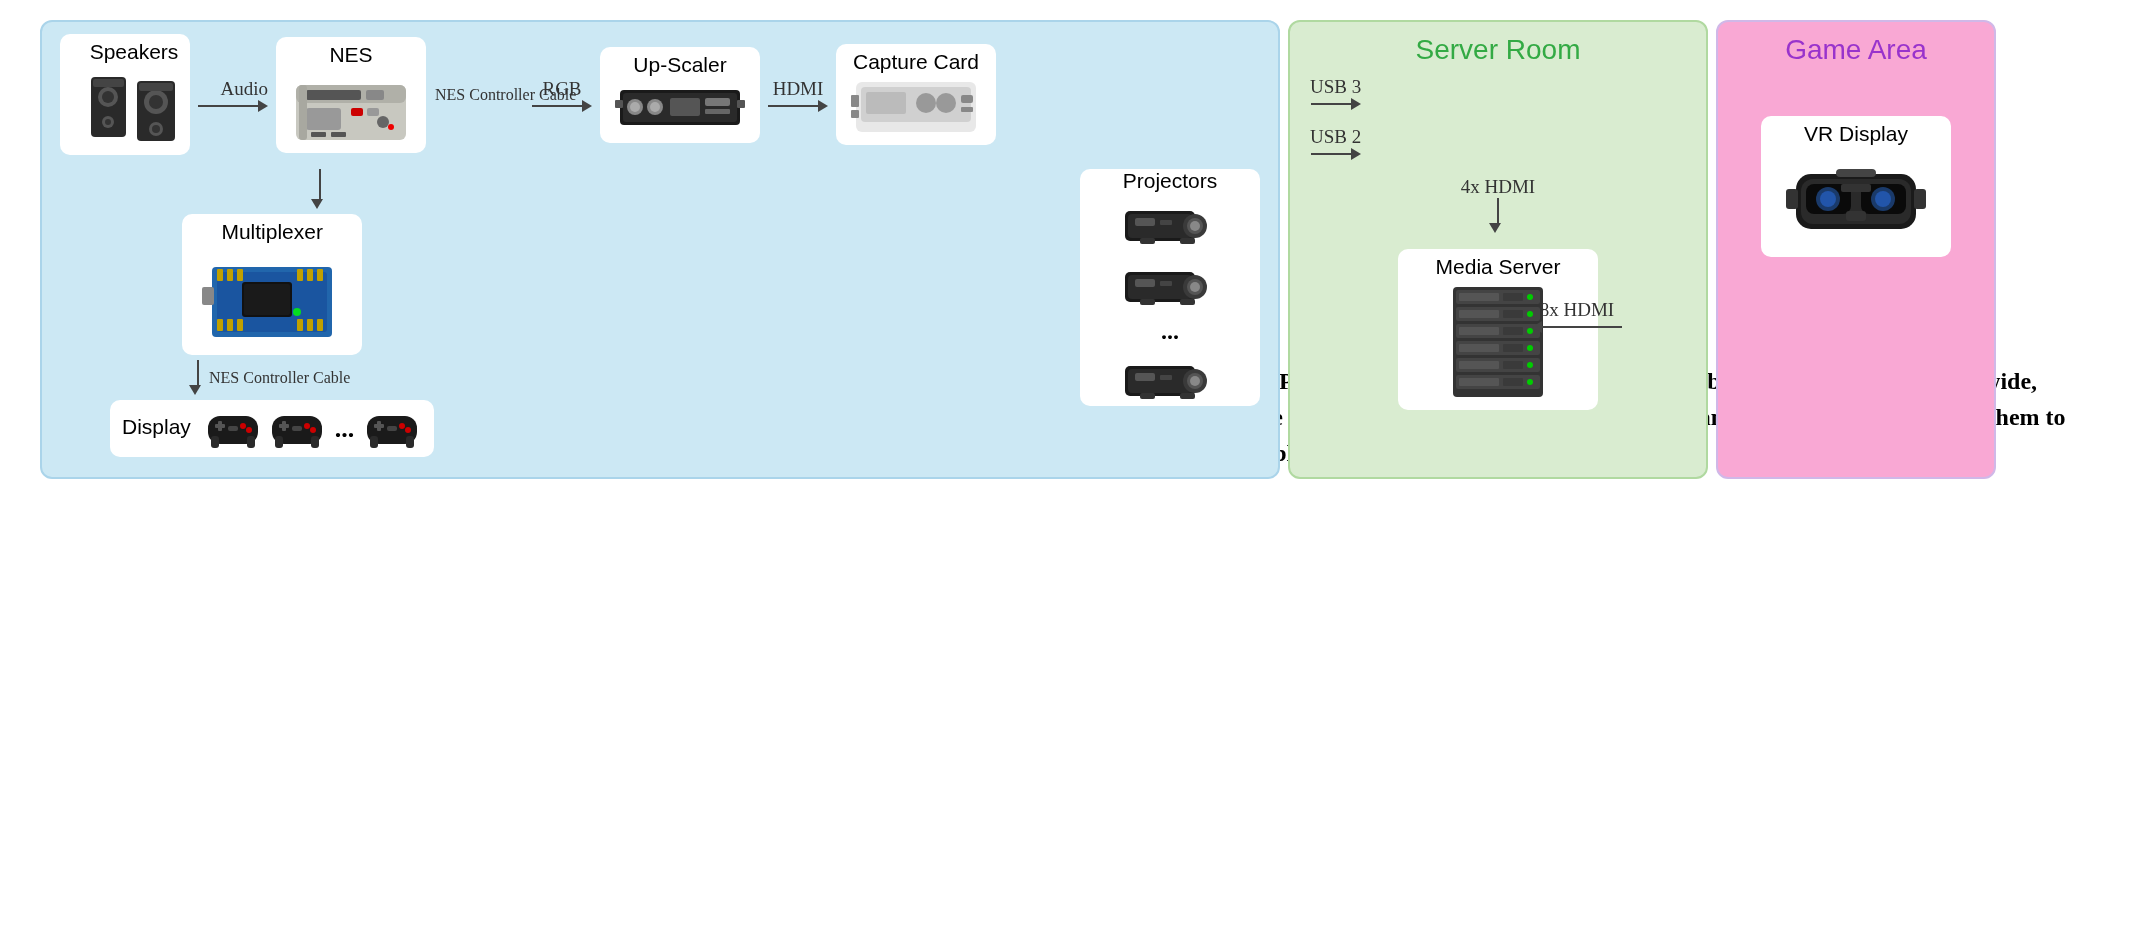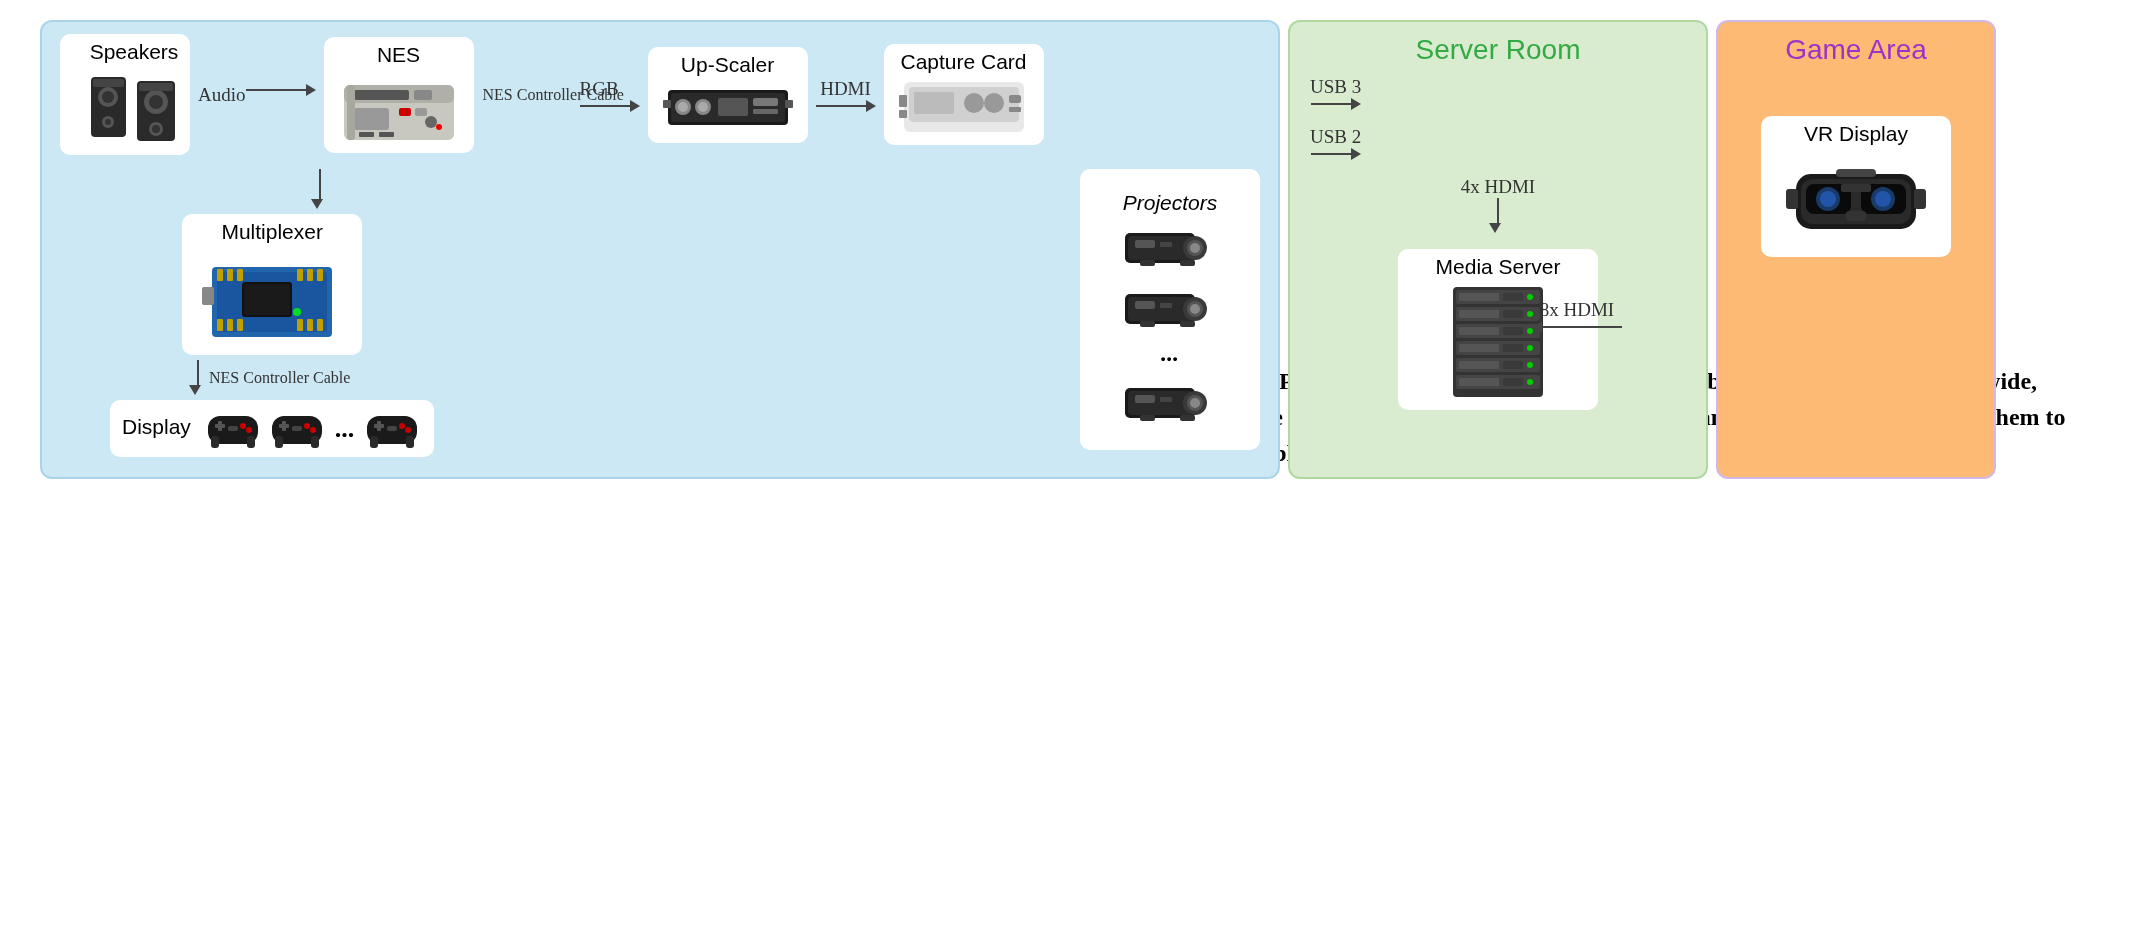--- a/index.html
+++ b/index.html
@@ -96,21 +96,21 @@
     .server-box {
       background: #d9ecd0;
       border: 2px solid #b0d9a0;
       border-radius: 12px;
       padding: 12px 10px 20px 10px;
       flex: 0 0 420px;
       position: relative;
     }
 
     .game-box {
-      background: #fdba74;
+      background: #f9a8d4;
       border: 2px solid #d0b8e8;
       border-radius: 12px;
       padding: 12px 10px 20px 10px;
       flex: 0 0 280px;
       position: relative;
     }
 
     .room-title {
       text-align: center;
       font-size: 28px;
@@ -159,21 +159,21 @@
 
           <rect x="48" y="14" width="38" height="60" rx="4" fill="#2a2a2a"></rect>
           <circle cx="67" cy="35" r="12" fill="#555"></circle>
           <circle cx="67" cy="35" r="7" fill="#333"></circle>
           <circle cx="67" cy="62" r="7" fill="#555"></circle>
           <circle cx="67" cy="62" r="4" fill="#333"></circle>
           <rect x="50" y="16" width="34" height="8" rx="2" fill="#444"></rect>
         </svg>
       </div>
 
-      <div style="display:flex;flex-direction:row;align-items:flex-start;margin:0 8px;">
+      <div style="display:flex;flex-direction:column;align-items:flex-end;margin:0 8px;">
         <div class="conn-label">Audio</div>
         <div class="h-arrow">
           <div class="h-line" style="width:60px;"></div>
           <div class="h-arrowhead"></div>
         </div>
       </div>
 
       <div class="dbox" style="min-width:150px;">
         <div class="dbox-label">NES</div>
 
@@ -193,21 +193,21 @@
 
           <circle cx="100" cy="57" r="3" fill="#e00"></circle>
         </svg>
       </div>
 
       <div style="display:flex;flex-direction:column;align-items:center;min-width:90px;margin:0 4px;">
         <div class="conn-label" style="font-size:16px;text-align:center;max-width:80px;">NES Controller Cable</div>
 
       </div>
 
-      <div style="display:flex;flex-direction:column;align-items:flex-start;margin:15px 8px;">
+      <div style="display:flex;flex-direction:column;align-items:center;margin:15px 8px;">
         <div class="conn-label">RGB</div>
         <div class="h-arrow">
           <div class="h-line" style="width:50px;"></div>
           <div class="h-arrowhead"></div>
         </div>
       </div>
 
       <div class="dbox" style="min-width:160px;">
         <div class="dbox-label">Up-Scaler</div>
 
@@ -342,21 +342,21 @@
               <rect x="8" y="30" width="8" height="12" rx="3" fill="#2a2a2a"></rect>
               <rect x="44" y="30" width="8" height="12" rx="3" fill="#2a2a2a"></rect>
             </svg>
           </div>
         </div>
       </div>
 
       <div style="flex:1;"></div>
 
       <div style="display:flex;flex-direction:column;align-items:center;">
-        <div class="dbox" style="min-width:180px;padding:22px 20px;font-style:italic;">
+        <div class="dbox" style="min-width:180px;padding:0 20px;">
           <div class="dbox-label">Projectors</div>
 
           <div style="display:flex;flex-direction:column;align-items:center;gap:6px;">
 
             <svg width="100" height="55" viewBox="0 0 100 55">
               <rect x="5" y="15" width="70" height="30" rx="5" fill="#1a1a1a"></rect>
               <rect x="8" y="18" width="64" height="24" rx="4" fill="#2a2a2a"></rect>
               <circle cx="75" cy="30" r="12" fill="#3a3a3a"></circle>
               <circle cx="75" cy="30" r="8" fill="#555"></circle>
               <circle cx="75" cy="30" r="5" fill="#888"></circle>

